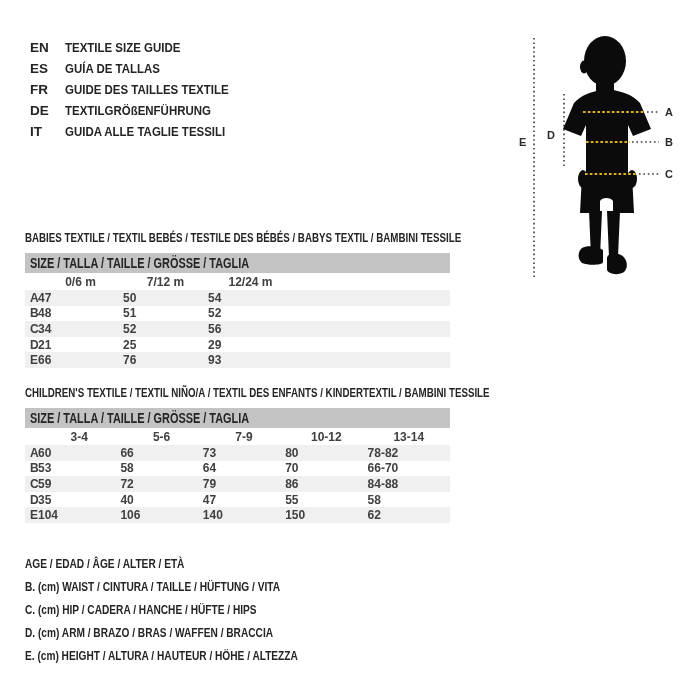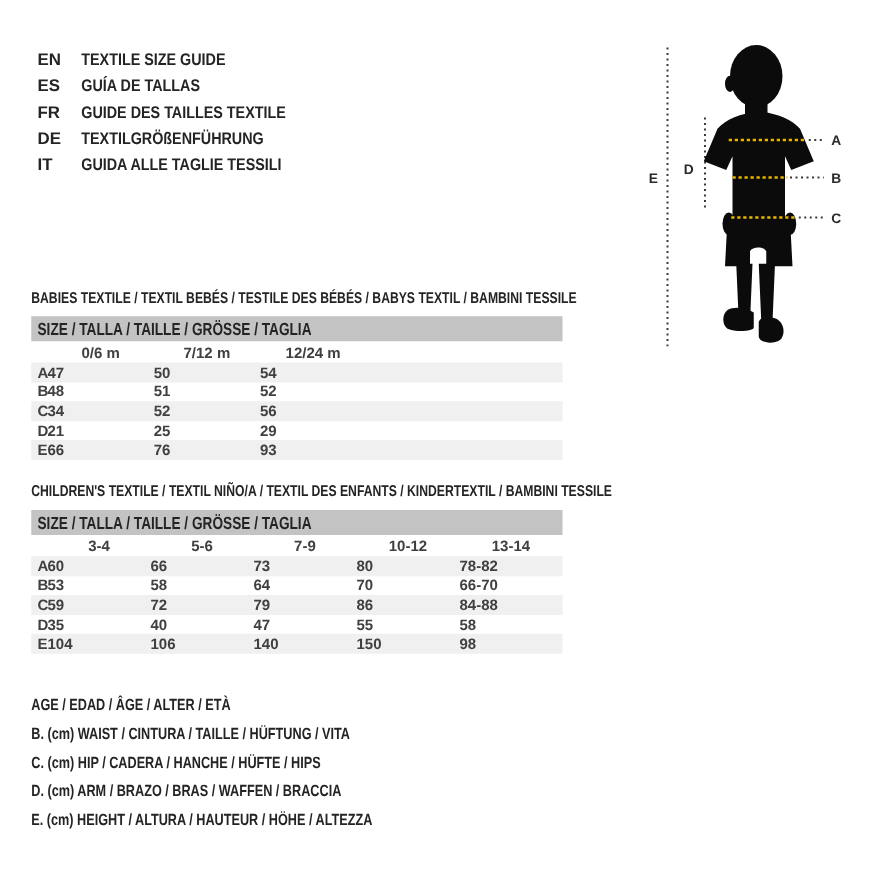--- a/index.html
+++ b/index.html
@@ -231,21 +231,21 @@
           <td>47</td>
           <td>55</td>
           <td>58</td>
         </tr>
         <tr>
           <td class="row-label">E</td>
           <td>104</td>
           <td>106</td>
           <td>140</td>
           <td>150</td>
-          <td>98</td>
+          <td>62</td>
         </tr>
       </tbody>
     </table>
 
   <div class="legend">
       <div class="legend-line"><span class="cond">AGE / EDAD / ÂGE / ALTER / ETÀ</span></div>
       <div class="legend-line"><span class="cond">B. (cm) WAIST / CINTURA / TAILLE / HÜFTUNG / VITA</span></div>
       <div class="legend-line"><span class="cond">C. (cm) HIP / CADERA / HANCHE / HÜFTE / HIPS</span></div>
       <div class="legend-line"><span class="cond">D. (cm) ARM / BRAZO / BRAS / WAFFEN / BRACCIA</span></div>
       <div class="legend-line"><span class="cond">E. (cm) HEIGHT / ALTURA / HAUTEUR / HÖHE / ALTEZZA</span></div>

